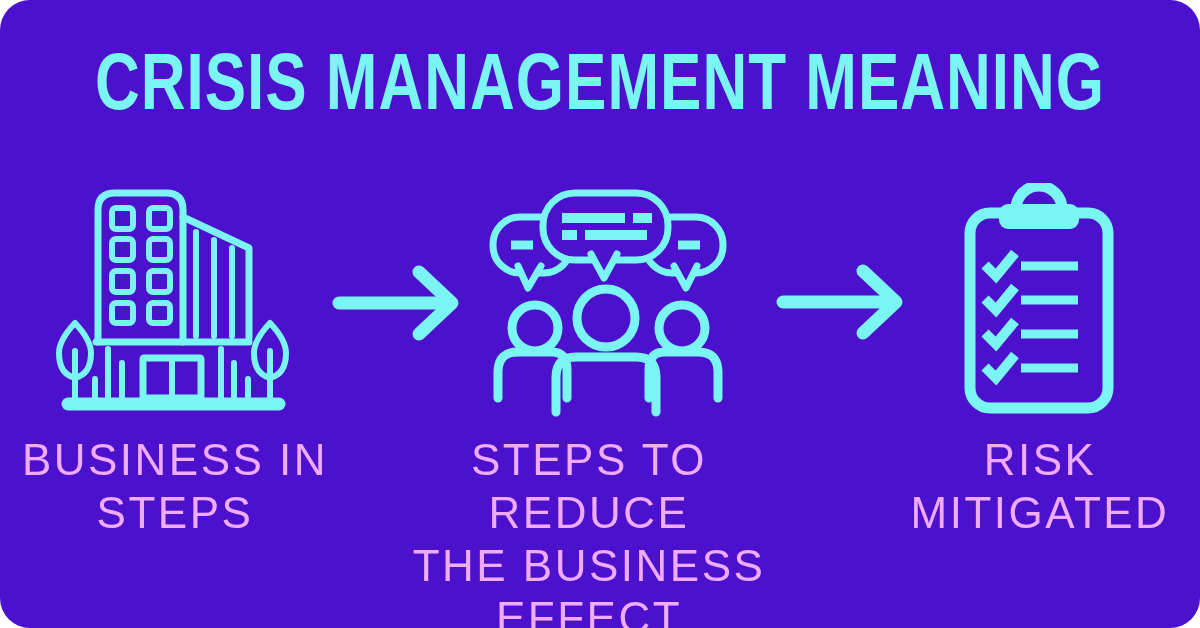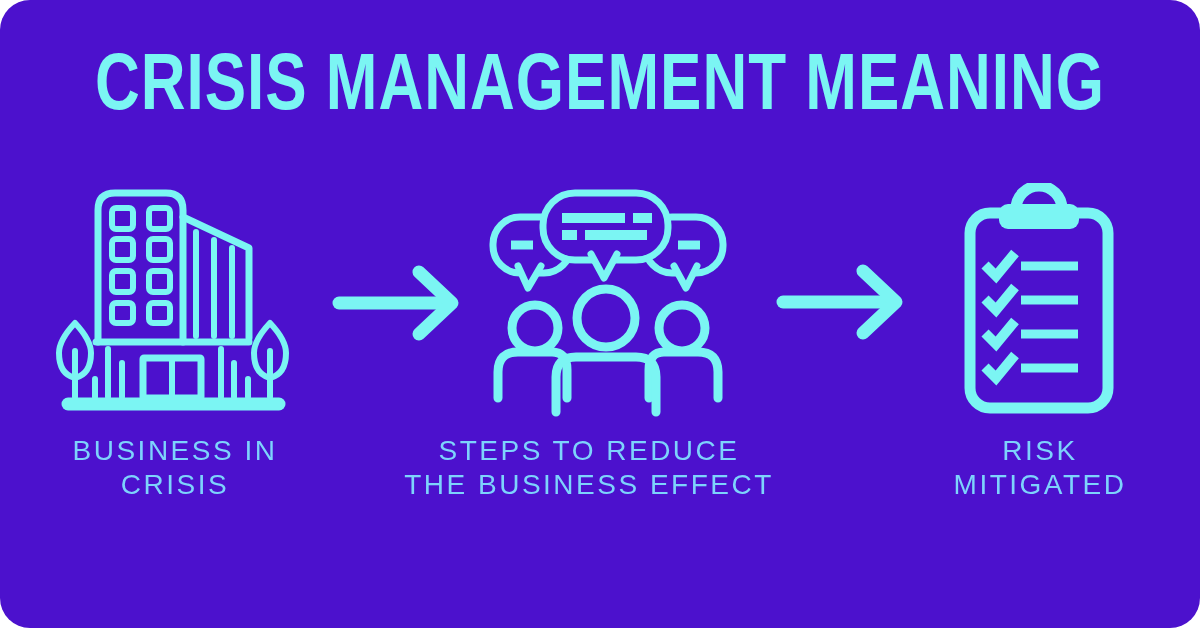--- a/index.html
+++ b/index.html
@@ -28,22 +28,22 @@
   .icon{position:absolute;color:var(--accent);}
   .icon-building{left:53px;top:186px;width:240px;height:230px;}
   .icon-people{left:478px;top:178px;width:260px;height:240px;}
   .icon-clipboard{left:950px;top:183px;width:180px;height:240px;}
   .arrow{position:absolute;color:var(--accent);width:132px;height:82px;}
   .arrow-1{left:332px;top:262px;}
   .arrow-2{left:776px;top:261px;}
   .label{
     position:absolute;
     top:434px;
-    color:#7dd3fc;
-    font-size:28px;
+    color:#f0abfc;
+    font-size:44px;
     letter-spacing:2.5px;
     line-height:1.2;
     text-align:center;
     font-weight:400;
   }
   .label-1{left:0px;width:350px;}
   .label-2{left:364px;width:450px;}
   .label-3{left:865px;width:350px;}
   svg{display:block;width:100%;height:100%;}
 </style>
@@ -160,21 +160,21 @@
         <path d="M 35 150 L 46 161 L 65 138"></path>
         <path d="M 71 151 L 128 151" stroke-width="9"></path>
         <path d="M 35 184 L 46 195 L 65 172"></path>
         <path d="M 71 185 L 128 185" stroke-width="9"></path>
       </g>
     </svg>
   </div>
 
   <div class="label label-1">
     <div>BUSINESS IN</div>
-    <div>CRISIS</div>
+    <div>STEPS</div>
   </div>
   <div class="label label-2">
     <div>STEPS TO REDUCE</div>
     <div>THE BUSINESS EFFECT</div>
   </div>
   <div class="label label-3">
     <div>RISK</div>
     <div>MITIGATED</div>
   </div>
 

